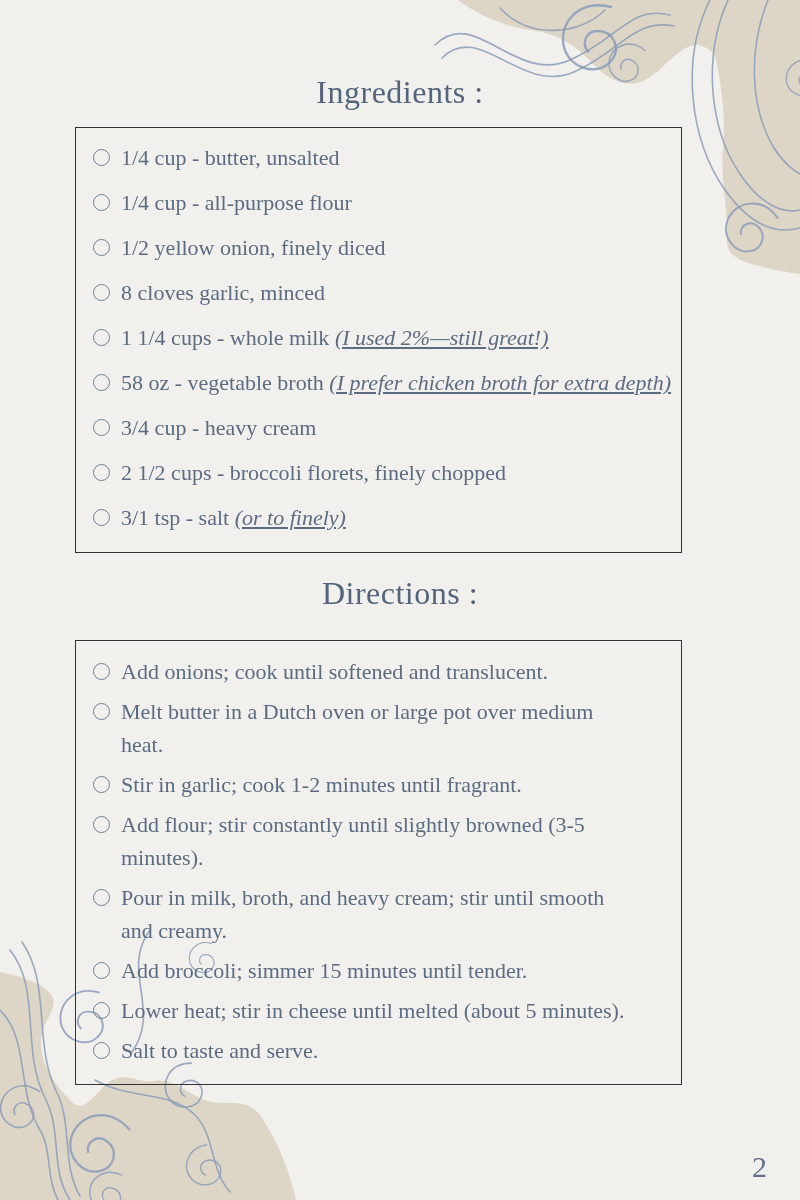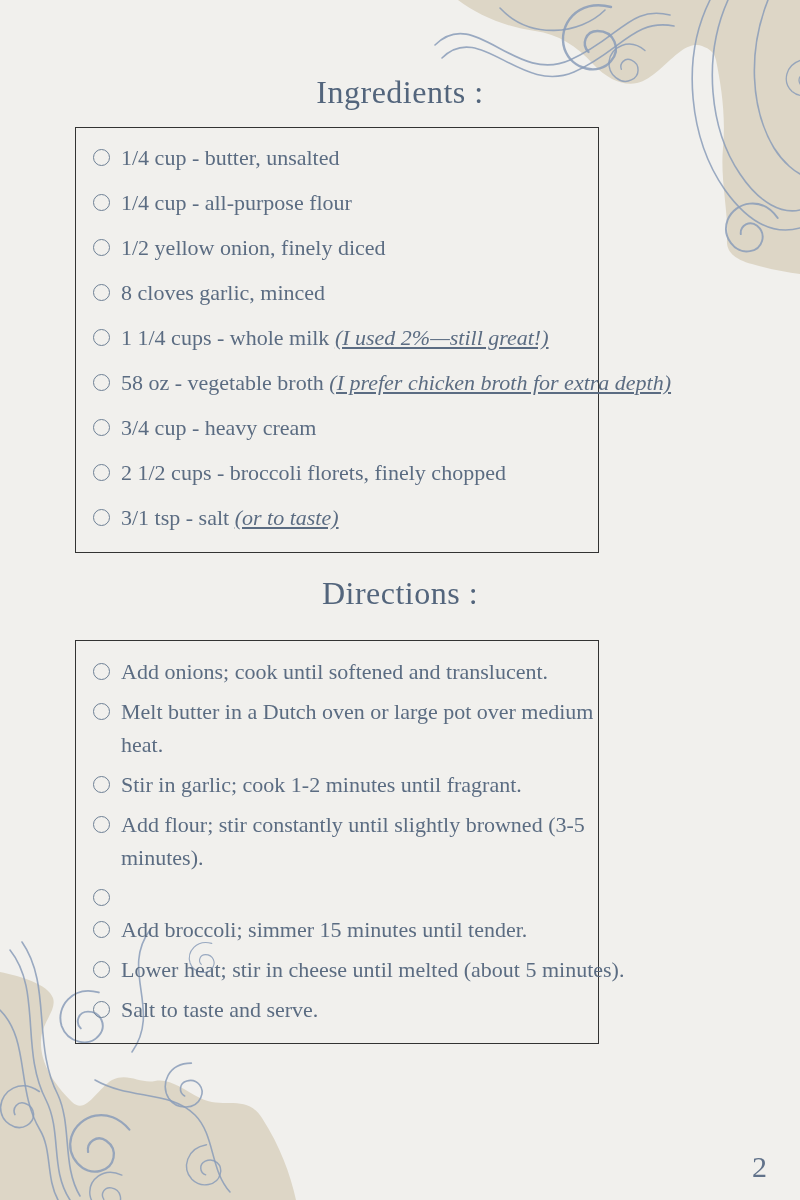--- a/index.html
+++ b/index.html
@@ -30,21 +30,21 @@
   h2{
     font-size:32px;line-height:32px;font-weight:normal;
     color:var(--heading);letter-spacing:.5px;
     margin:0 0 19px 5px;
     text-align:center;
   }
   h2.directions-h{margin:24px 0 31px 5px;}
   .box{
     border:1.5px solid var(--border);
     background:transparent;
-    width:524px;
+    width:607px;
   }
   .box ul{list-style:none;}
   .box-ingredients{padding:18px 10px 1px 17px;}
   .box-directions{padding:14px 10px 10px 17px;}
   li{display:flex;align-items:flex-start;}
   .box-ingredients li{margin-bottom:21px;}
   .box-directions li{margin-bottom:7px;}
   .bullet{
     flex:0 0 auto;width:17px;height:17px;
     border:1.6px solid #6e8095;border-radius:50%;
@@ -138,21 +138,21 @@
         <li>
           <span class="bullet"></span>
           <span class="txt"><span>3/4 cup - heavy cream</span></span>
         </li>
         <li>
           <span class="bullet"></span>
           <span class="txt"><span>2 1/2 cups - broccoli florets, finely chopped</span></span>
         </li>
         <li>
           <span class="bullet"></span>
-          <span class="txt"><span>3/1 tsp - salt </span><span class="it">(or to taste)</span></span>
+          <span class="txt"><span>3/1 tsp - salt </span><span class="it">(or to finely)</span></span>
         </li>
       </ul>
   </div>
 
   <h2 class="directions-h">Directions :</h2>
   <div class="box box-directions">
     <ul id="directions-list">
         <li>
           <span class="bullet"></span>
           <span class="txt"><span>Add onions; cook until softened and translucent.</span></span>
@@ -166,20 +166,22 @@
           <span class="bullet"></span>
           <span class="txt"><span>Stir in garlic; cook 1-2 minutes until fragrant.</span></span>
         </li>
         <li>
           <span class="bullet"></span>
           <span class="txt"><span>Add flour; stir constantly until slightly browned (3-5
 minutes).</span></span>
         </li>
         <li>
           <span class="bullet"></span>
+          <span class="txt"><span>Pour in milk, broth, and heavy cream; stir until smooth
+and creamy.</span></span>
         </li>
         <li>
           <span class="bullet"></span>
           <span class="txt"><span>Add broccoli; simmer 15 minutes until tender.</span></span>
         </li>
         <li>
           <span class="bullet"></span>
           <span class="txt"><span>Lower heat; stir in cheese until melted (about 5 minutes).</span></span>
         </li>
         <li>

